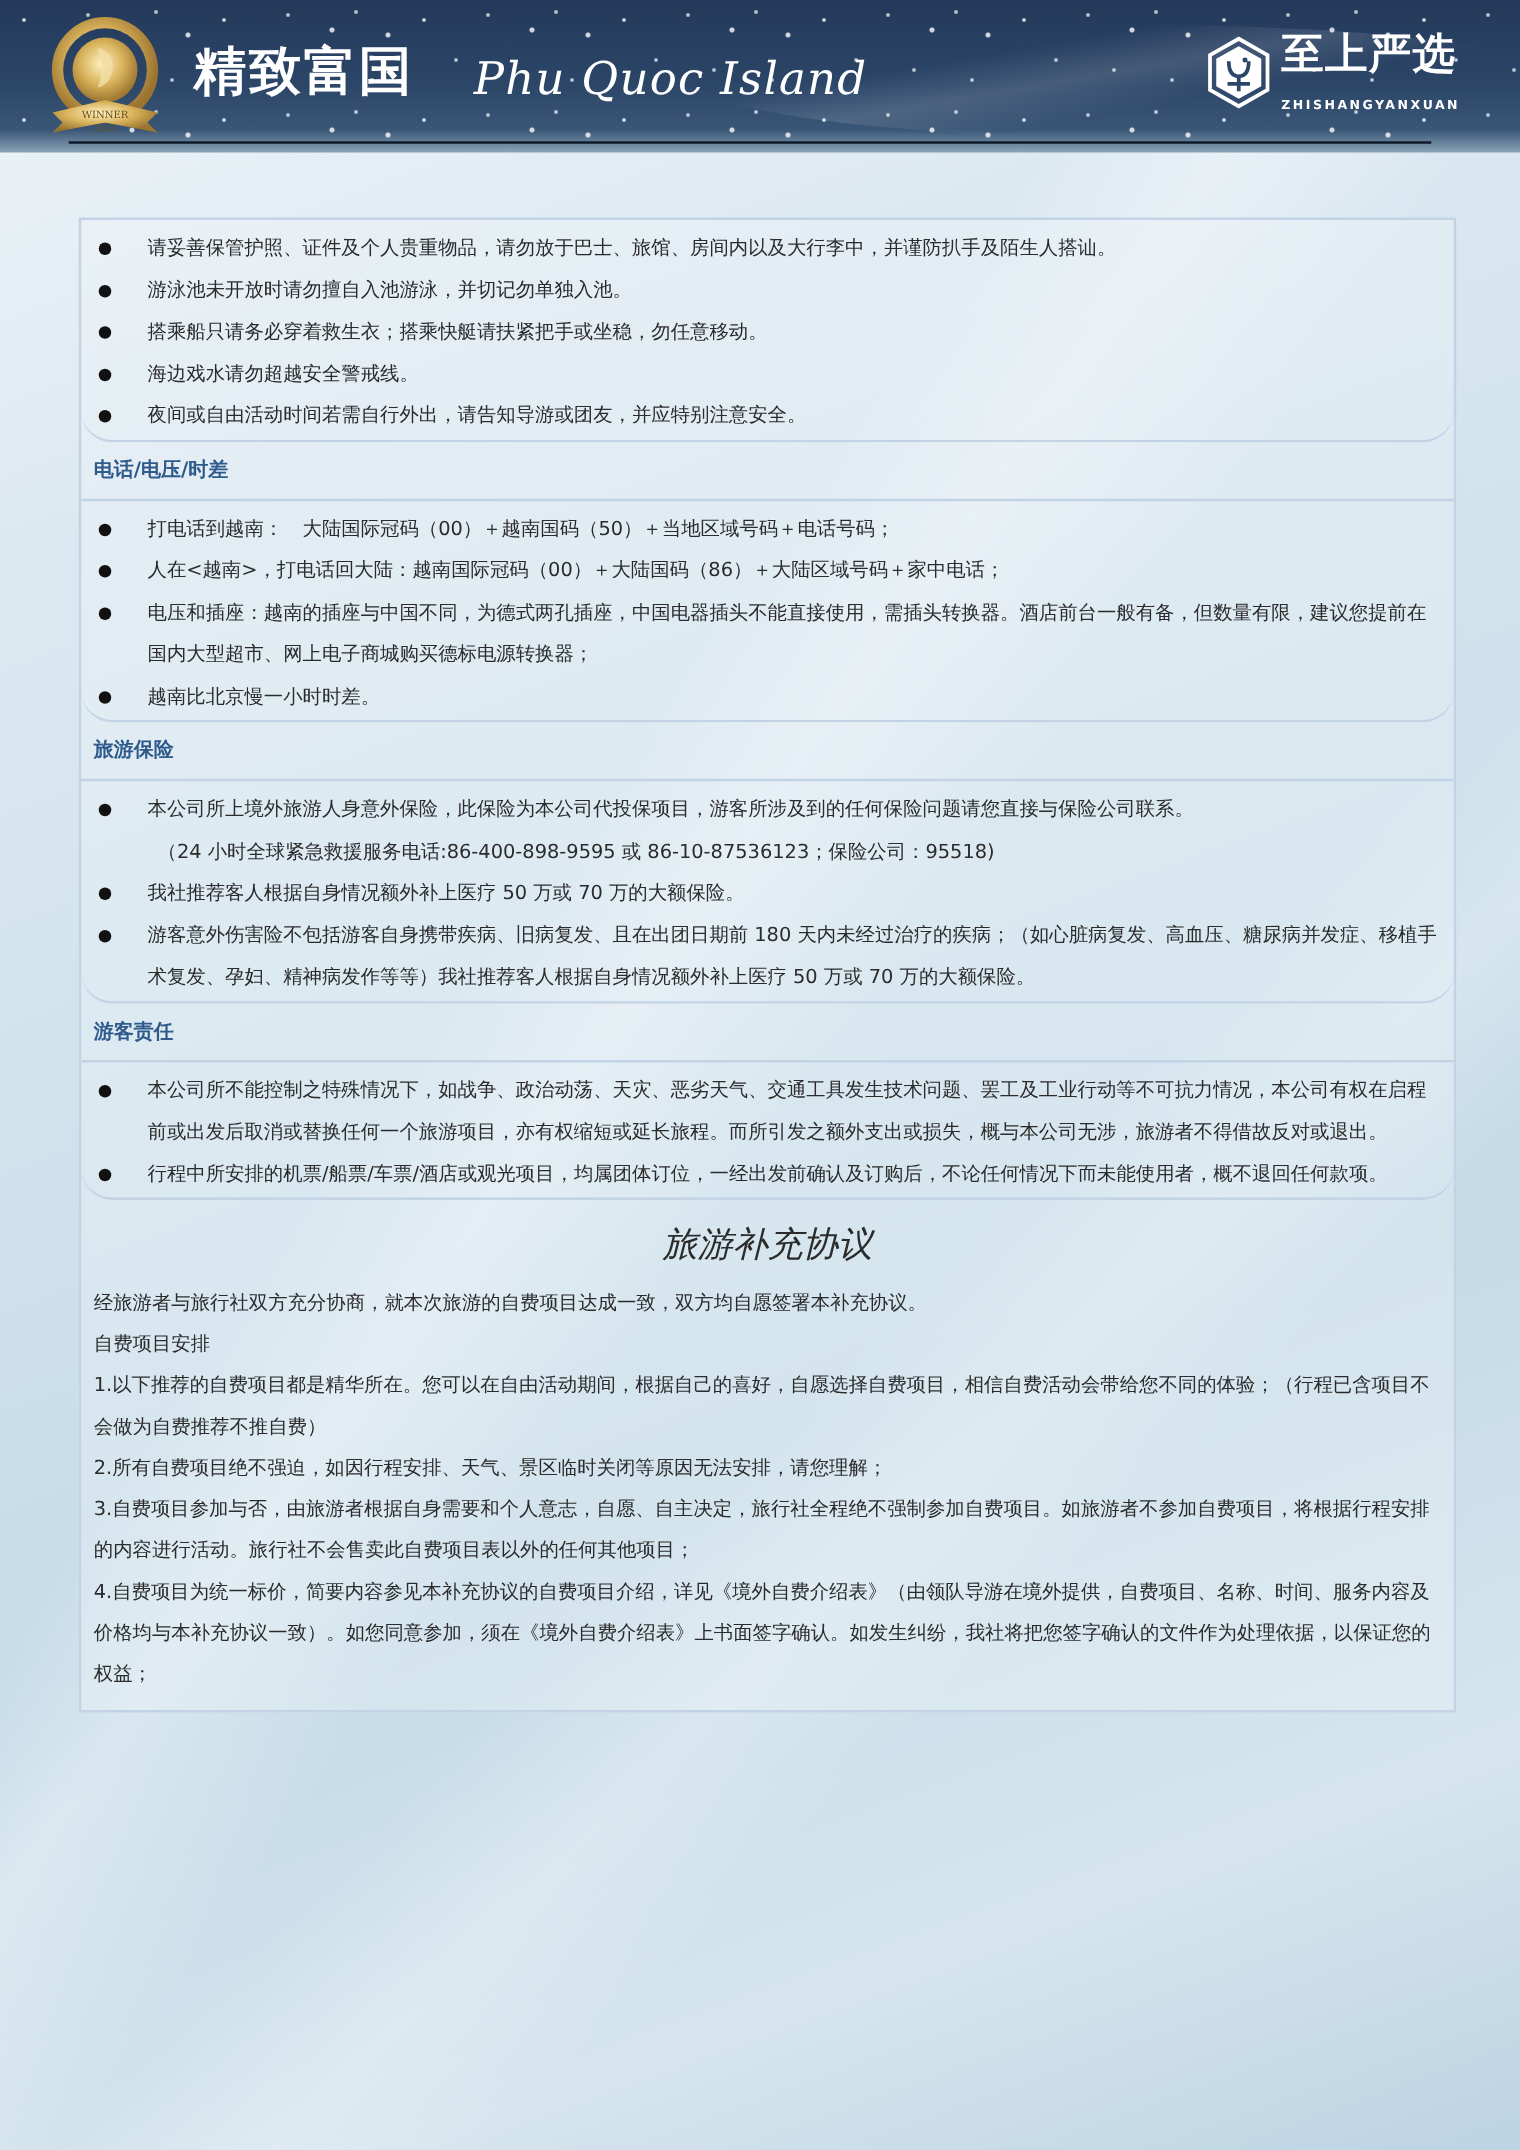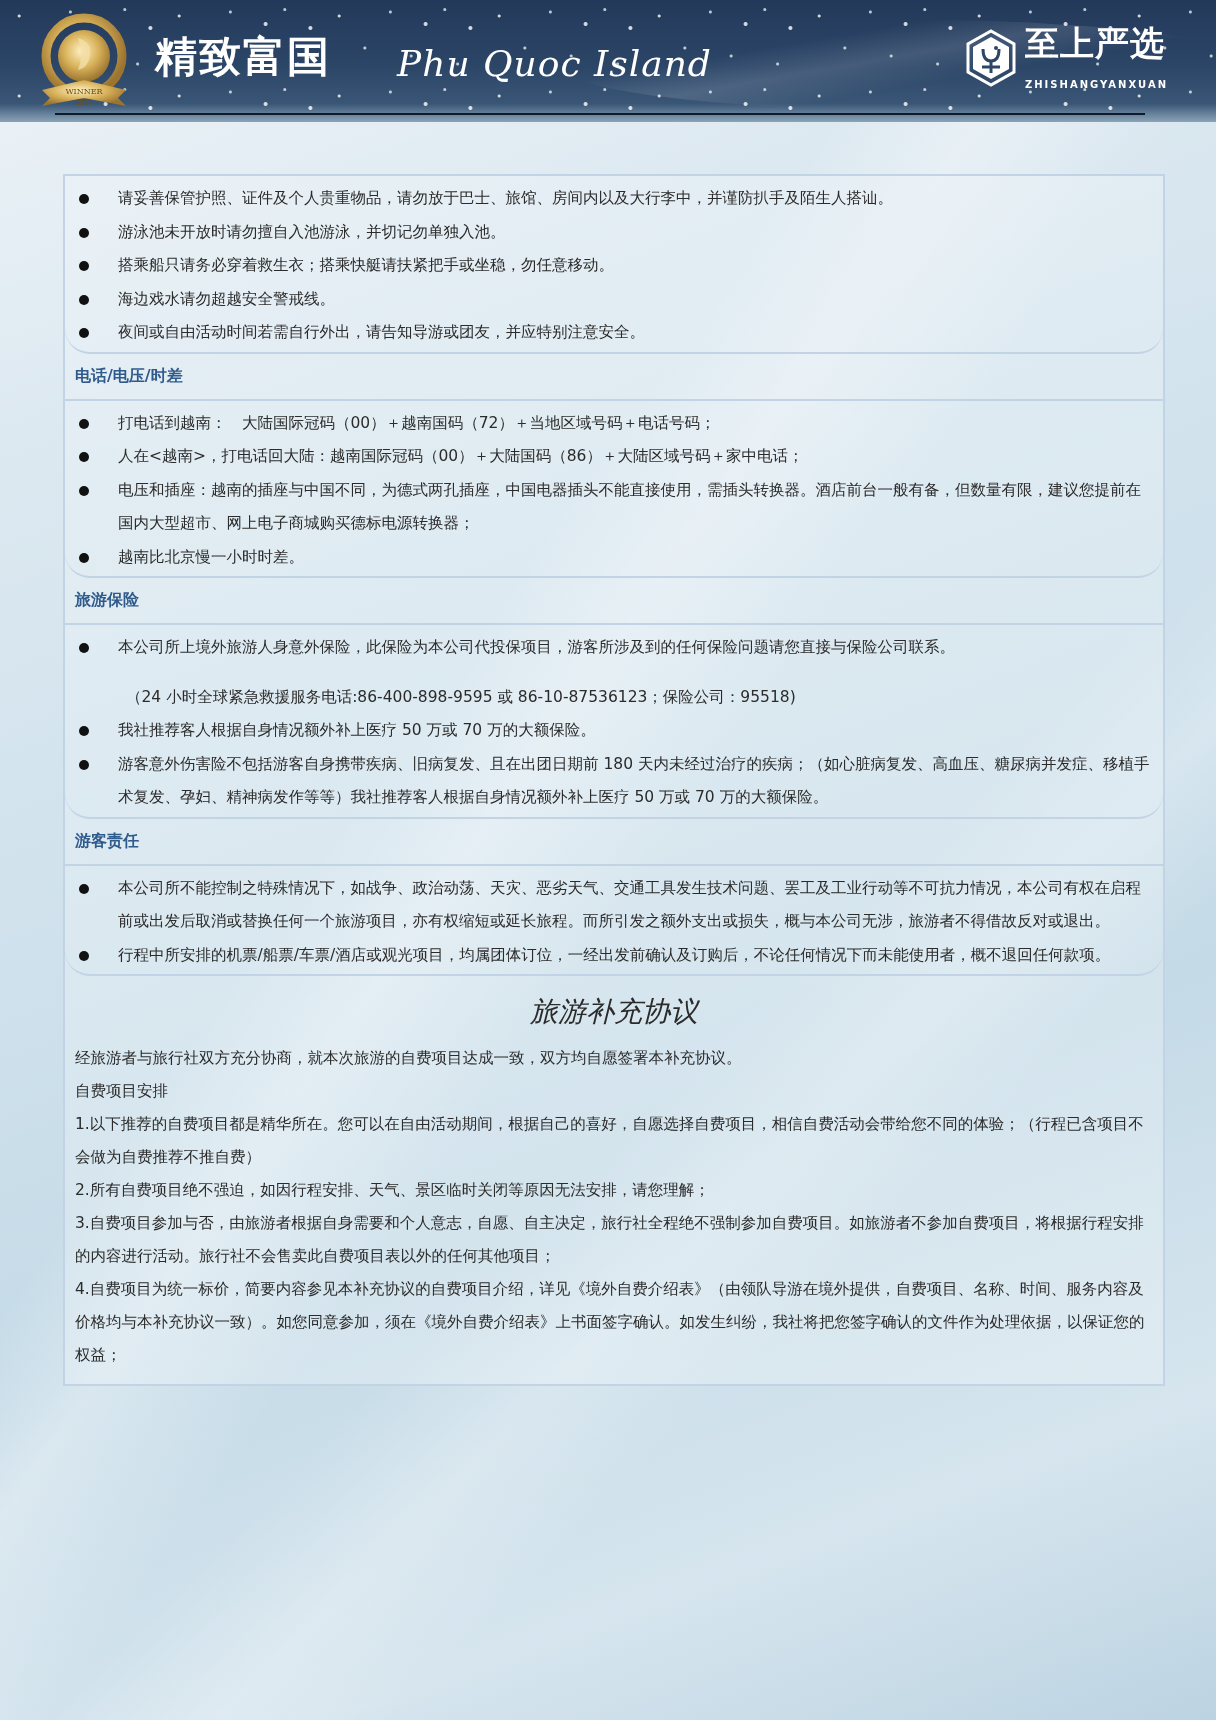--- a/index.html
+++ b/index.html
@@ -43,21 +43,21 @@
   }
   .badge {
     position: absolute; left: 34px; top: 12px; width: 100px; height: 98px;
   }
   .title-cn {
     position: absolute; left: 155px; top: 22px;
     font-family: "DejaVu Sans", sans-serif; font-weight: bold;
     font-size: 42px; color: #ffffff; letter-spacing: 2px; line-height: 70px;
   }
   .title-en {
-    position: absolute; left: 397px; top: 42px;
+    position: absolute; left: 379px; top: 42px;
     font-family: "DejaVu Serif", "Liberation Serif", serif; font-style: italic;
     font-size: 36px; color: #ffffff; line-height: 44px; letter-spacing: 1px;
   }
   .header-line {
     position: absolute; left: 55px; top: 113px; width: 1090px; height: 2px;
     background: #0e1a2a;
   }
   .brand {
     position: absolute; left: 965px; top: 28px; height: 60px; display: flex; align-items: center;
   }
@@ -80,21 +80,21 @@
     border-bottom: 2px solid #c2d3e6;
   }
   ul.bullets { list-style: none; padding: 2px 0 2px 0; }
   ul.bullets li {
     position: relative; padding-left: 53px; padding-right: 10px;
     font-size: 15.5px; line-height: 33.5px; color: #2b2b2b;
   }
   ul.bullets li .dot {
     position: absolute; left: 14px; top: 12px; width: 10px; height: 10px; border-radius: 50%; background: #111;
   }
-  ul.bullets li .sub { display: block; padding-left: 8px; margin-top: 16px; }
+  ul.bullets li .sub { display: block; padding-left: 8px; }
   .agree {
     padding: 8px 10px 12px 10px;
   }
   .agree h2 {
     text-align: center; font-size: 28px; font-weight: normal; color: #2b2b2b;
     line-height: 40px; margin: 8px 0 10px 0; font-style: italic;
   }
   .agree p { font-size: 15.5px; line-height: 33px; color: #2b2b2b; }
 </style>
 </head>
@@ -150,21 +150,21 @@
       <li><span class="dot"></span><span>游泳池未开放时请勿擅自入池游泳，并切记勿单独入池。</span></li>
       <li><span class="dot"></span><span>搭乘船只请务必穿着救生衣；搭乘快艇请扶紧把手或坐稳，勿任意移动。</span></li>
       <li><span class="dot"></span><span>海边戏水请勿超越安全警戒线。</span></li>
       <li><span class="dot"></span><span>夜间或自由活动时间若需自行外出，请告知导游或团友，并应特别注意安全。</span></li>
     </ul>
   </div>
 
   <div class="block" style="padding-top:0">
     <div class="sec-head">电话/电压/时差</div>
     <ul class="bullets" style="padding-top:6px">
-      <li><span class="dot"></span><span>打电话到越南：　大陆国际冠码（00）＋越南国码（72）＋当地区域号码＋电话号码；</span></li>
+      <li><span class="dot"></span><span>打电话到越南：　大陆国际冠码（00）＋越南国码（50）＋当地区域号码＋电话号码；</span></li>
       <li><span class="dot"></span><span>人在&lt;越南&gt;，打电话回大陆：越南国际冠码（00）＋大陆国码（86）＋大陆区域号码＋家中电话；</span></li>
       <li><span class="dot"></span><span>电压和插座：越南的插座与中国不同，为德式两孔插座，中国电器插头不能直接使用，需插头转换器。酒店前台一般有备，但数量有限，建议您提前在国内大型超市、网上电子商城购买德标电源转换器；</span></li>
       <li><span class="dot"></span><span>越南比北京慢一小时时差。</span></li>
     </ul>
   </div>
 
   <div class="block" style="padding-top:0">
     <div class="sec-head">旅游保险</div>
     <ul class="bullets" style="padding-top:6px">
       <li><span class="dot"></span><span>本公司所上境外旅游人身意外保险，此保险为本公司代投保项目，游客所涉及到的任何保险问题请您直接与保险公司联系。</span><span class="sub">（24 小时全球紧急救援服务电话:86-400-898-9595 或 86-10-87536123；保险公司：95518)</span></li>

